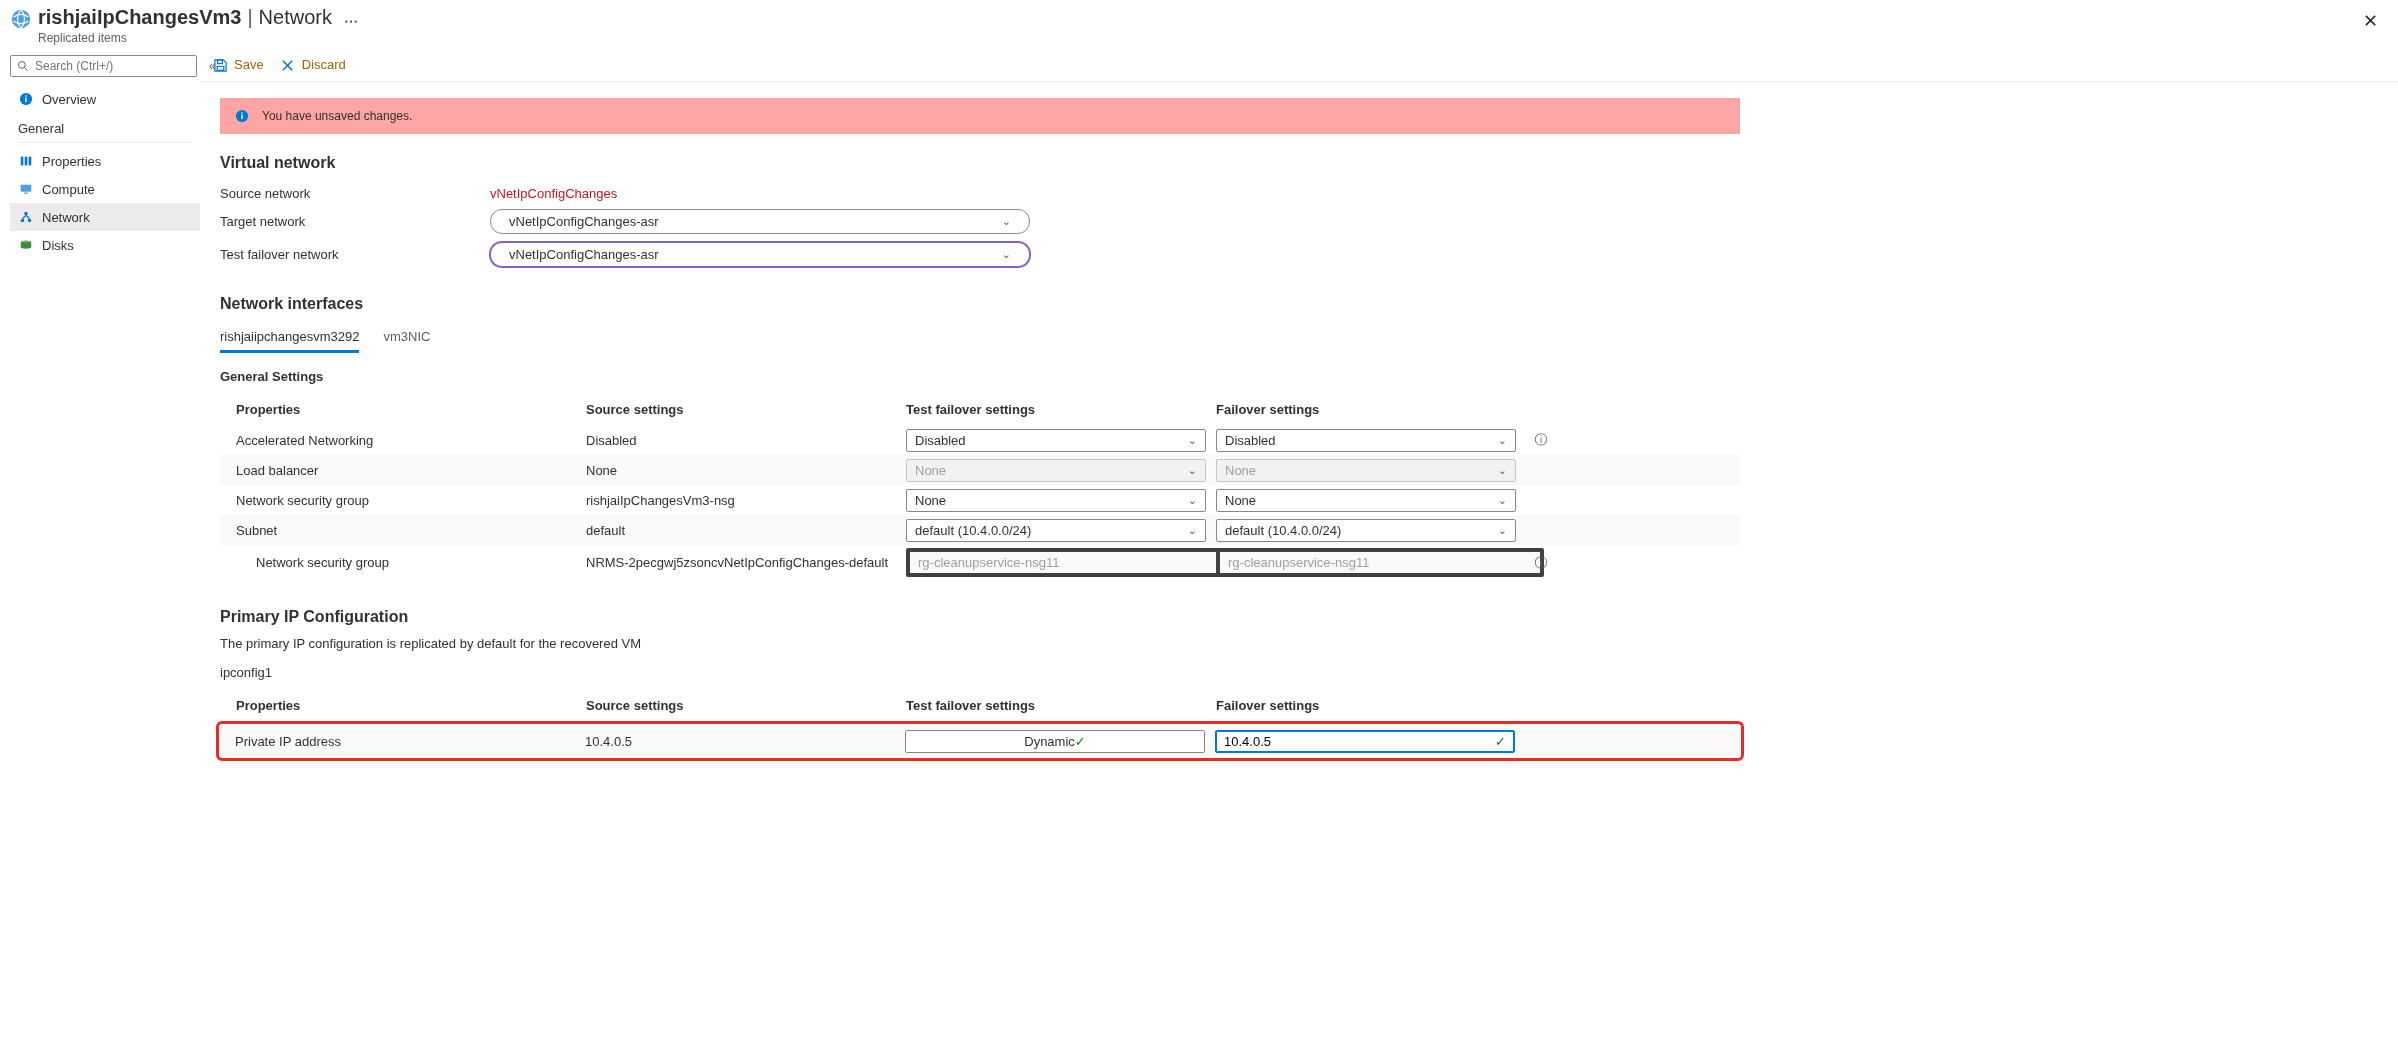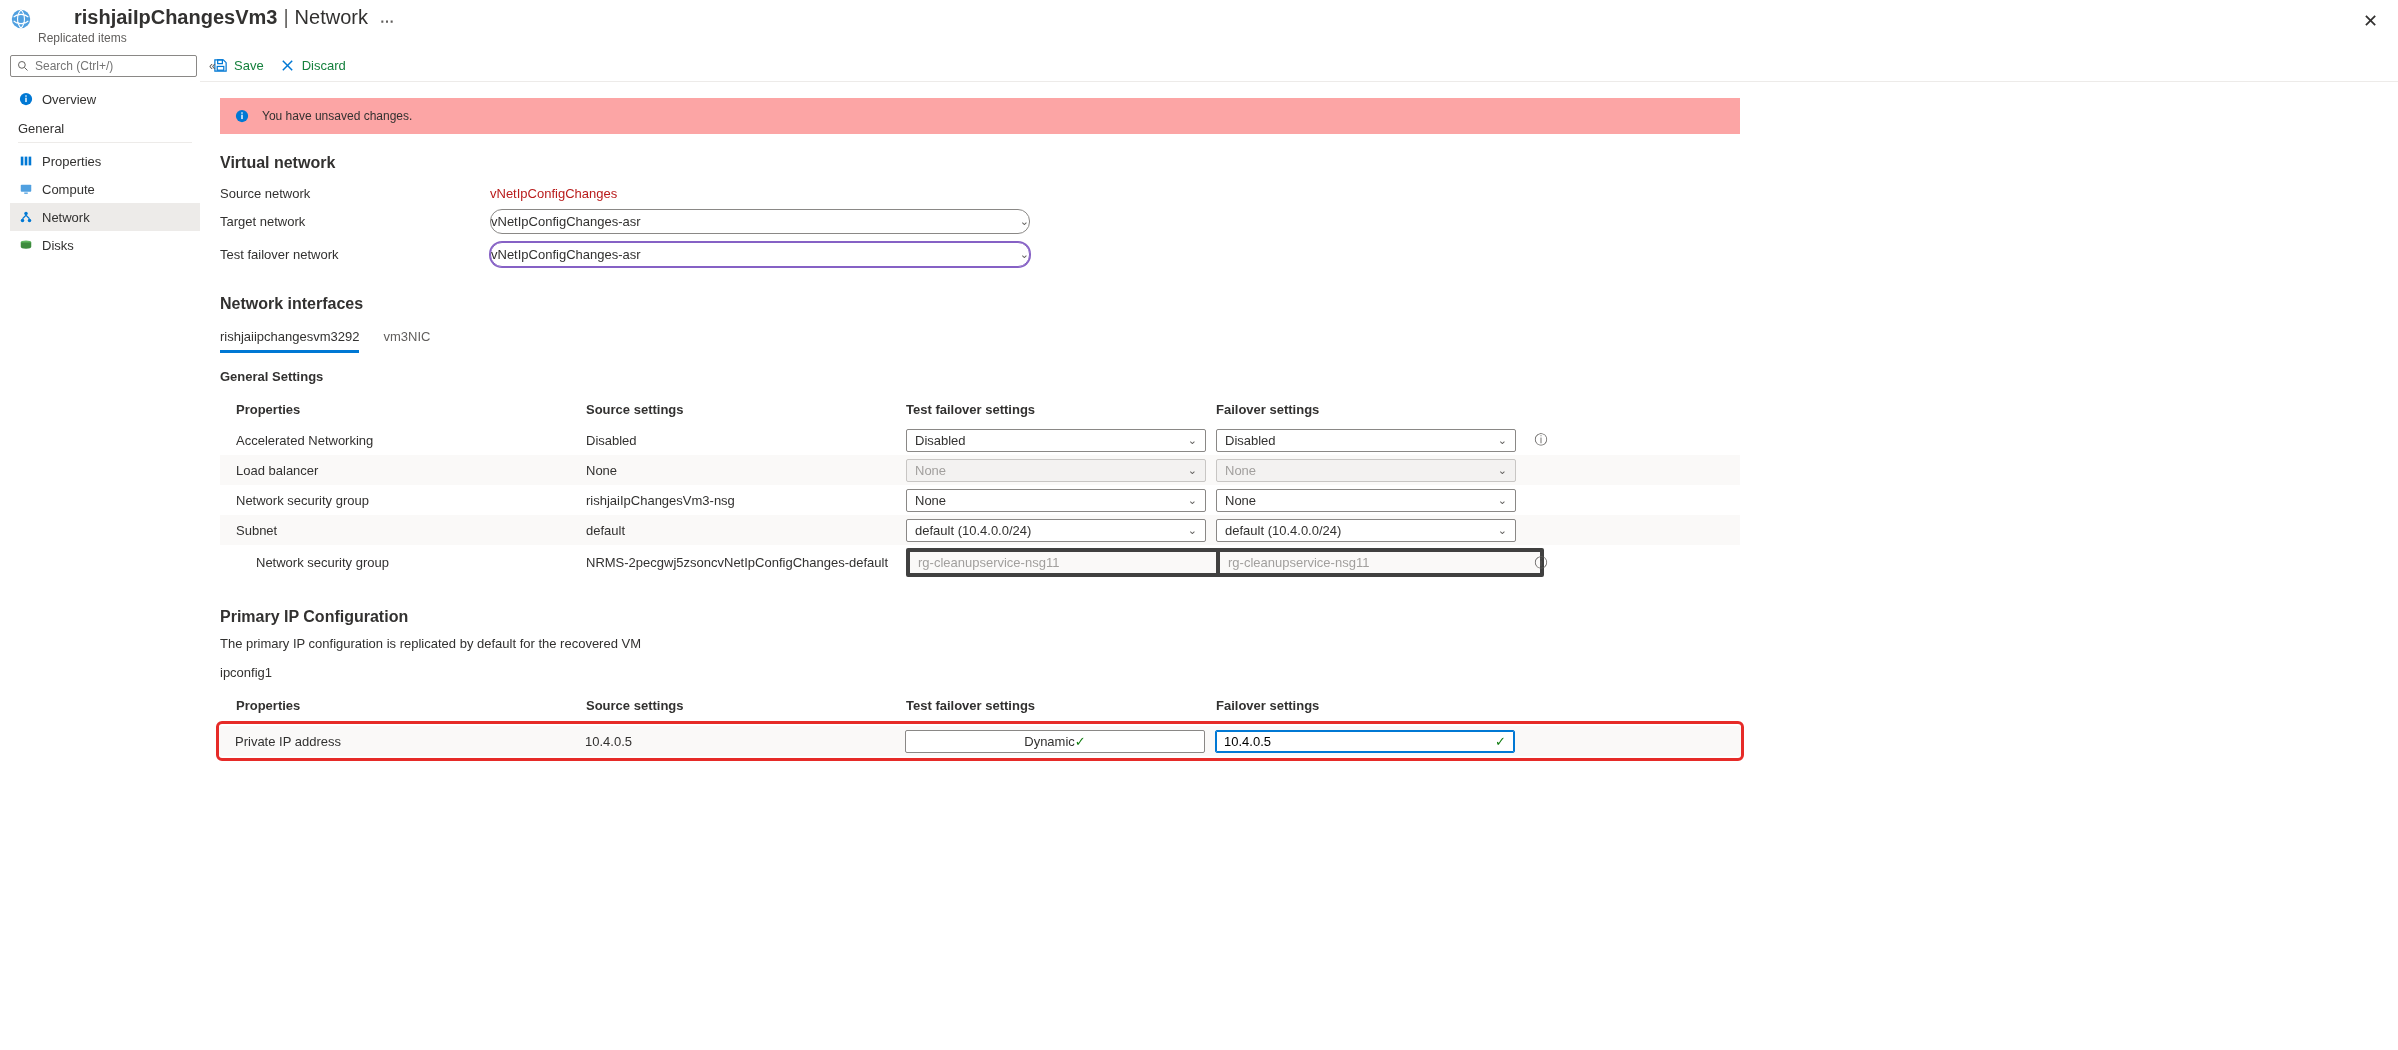--- a/index.html
+++ b/index.html
@@ -4,21 +4,21 @@
 <style>
 * { box-sizing: border-box; margin: 0; padding: 0; }
 body { font-family: "Segoe UI", Arial, sans-serif; font-size: 13px; color: #323130; background: #fff; }
 
 .page { display: flex; flex-direction: column; height: 100vh; }
 
 
 .header { display: flex; align-items: flex-start; padding: 6px 10px 4px 10px; }
 .header-icon { width: 22px; height: 22px; margin-right: 6px; margin-top: 2px; flex-shrink: 0; }
 .header-titles { flex: 1; }
-.header-title { font-size: 20px; font-weight: 600; color: #323130; display: flex; align-items: flex-end; gap: 6px; margin-left: 36px; }
+.header-title { font-size: 20px; font-weight: 600; color: #323130; display: flex; align-items: flex-end; gap: 6px; }
 .header-title .sep { color: #605e5c; font-weight: 400; }
 .header-title .section { font-weight: 400; }
 .header-title .ellipsis { color: #605e5c; font-size: 14px; margin-left: 6px; }
 .header-sub { font-size: 12px; color: #605e5c; margin-top: 2px; }
 .header-close { font-size: 18px; color: #323130; cursor: pointer; padding: 4px 10px; }
 
 .body { display: flex; flex: 1; overflow: hidden; }
 
 
 .sidebar { width: 200px; border-right: none; padding: 6px 0 0 10px; flex-shrink: 0; position: relative; }
@@ -29,36 +29,36 @@
 
 .nav-item { display: flex; align-items: center; gap: 8px; padding: 6px 8px; cursor: pointer; font-size: 13px; color: #323130; border-radius: 0; margin-right: 0; }
 .nav-item.selected { background: #edebe9; }
 .nav-item .nav-icon { width: 16px; height: 16px; display: inline-flex; align-items: center; justify-content: center; }
 .nav-group-label { font-size: 13px; font-weight: 400; color: #323130; padding: 8px 8px 4px 8px; }
 .nav-divider { border: none; border-top: 1px solid #edebe9; margin: 2px 8px 4px 8px; }
 
 
 .main { flex: 1; overflow: auto; padding: 0; }
 .toolbar { display: flex; align-items: center; gap: 16px; padding: 8px 12px; border-bottom: 1px solid #edebe9; }
-.tool-btn { display: flex; align-items: center; gap: 6px; font-size: 13px; color: #15803d; cursor: pointer; }
+.tool-btn { display: flex; align-items: flex-start; gap: 6px; font-size: 13px; color: #a16207; cursor: pointer; }
 .tool-btn .ticon { width: 16px; height: 16px; display: inline-flex; align-items: center; justify-content: center; }
 
 .content { padding: 16px 20px 40px 20px; max-width: 1560px; }
 
 .info-bar { background: #fca5a5; border: none; padding: 10px 14px; display: flex; align-items: center; gap: 12px; margin-bottom: 20px; font-size: 12px; color: #323130; }
 .info-bar .info-icon { width: 16px; height: 16px; display:inline-flex; align-items:center; justify-content:center; }
 
 .sect-title { font-size: 16px; font-weight: 600; margin: 6px 0 10px 0; }
 .sect-sub { font-size: 13px; color: #323130; margin-bottom: 10px; }
 
 .kv-row { display: flex; align-items: center; padding: 4px 0; }
 .kv-label { width: 270px; font-size: 13px; color: #323130; }
 .kv-value { font-size: 13px; color: #b91c1c; }
 
-.dropdown { display: flex; align-items: center; justify-content: space-between; border: 1px solid #8a8886; border-radius: 12px; padding: 4px 0; width: 540px; font-size: 13px; background: #fff; cursor: pointer; }
+.dropdown { display: flex; align-items: center; justify-content: space-between; border: 1px solid #8a8886; border-radius: 12px; padding: 4px 18px; width: 540px; font-size: 13px; background: #fff; cursor: pointer; }
 .dropdown.focused { border-color: #8661c5; box-shadow: 0 0 0 1px #8661c5; }
 .dropdown .chev { color: #605e5c; font-size: 11px; }
 
 .tabs { display: flex; gap: 24px; border-bottom: none; margin: 10px 0 16px 0; }
 .tab { padding: 6px 0; font-size: 13px; color: #605e5c; cursor: pointer; border-bottom: 3px solid transparent; }
 .tab.active { color: #323130; border-bottom-color: #0078d4; font-weight: 400; }
 
 
 .grid { width: 100%; }
 .grid-head, .grid-row { display: grid; grid-template-columns: 350px 320px 310px 310px 30px; align-items: center; column-gap: 0; }

